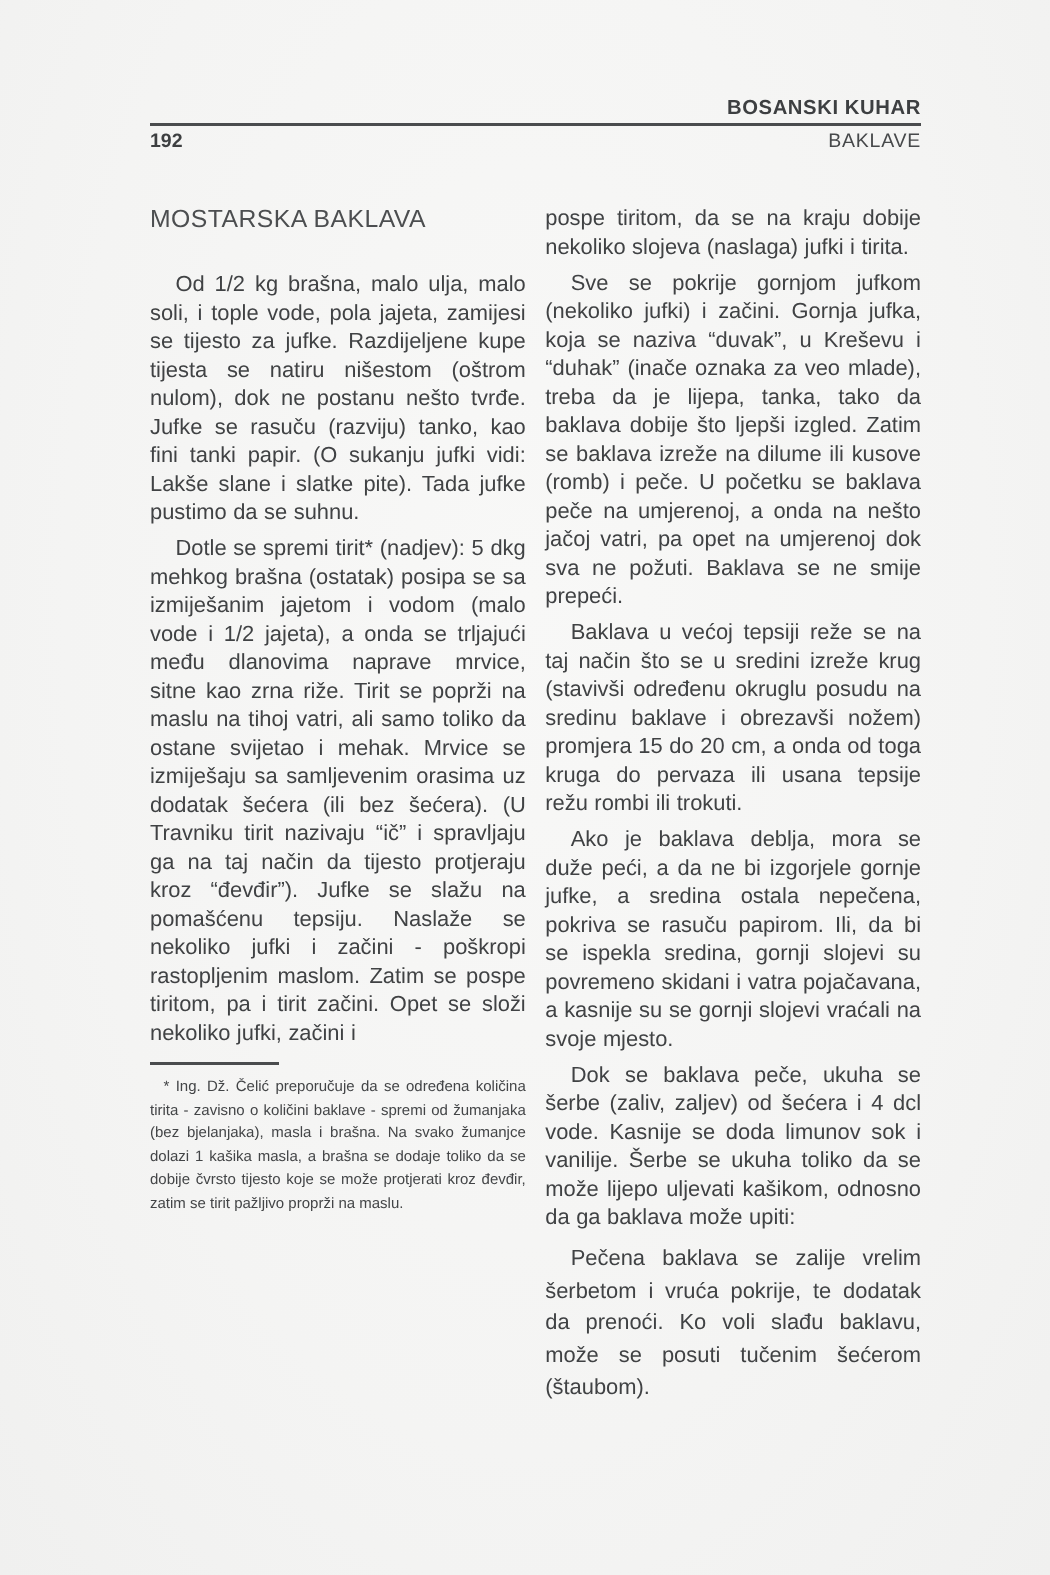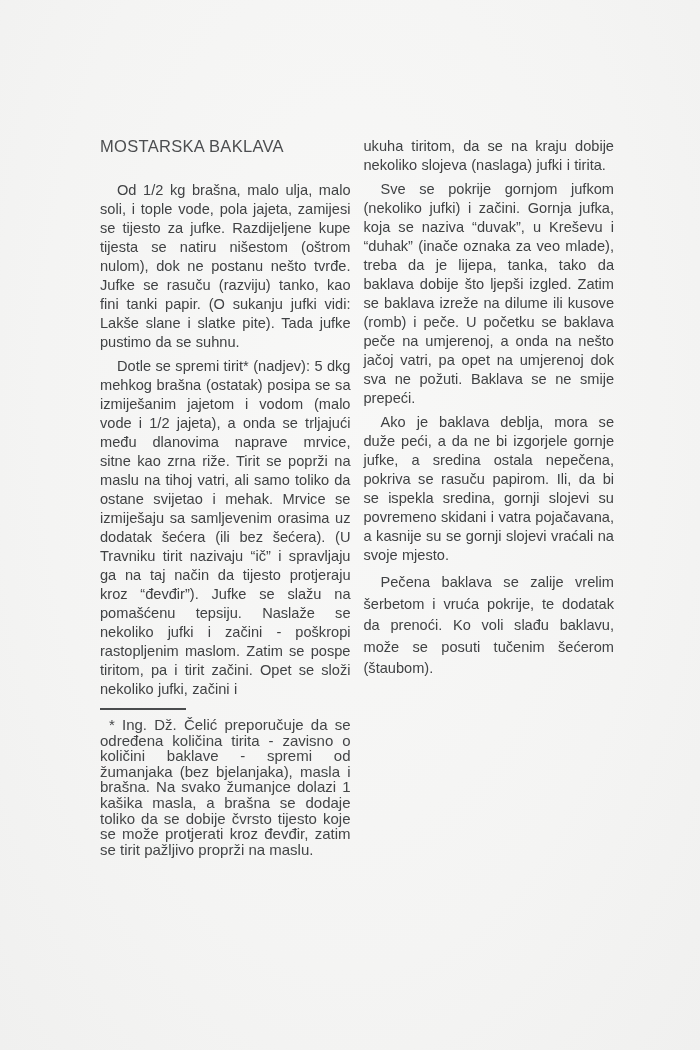--- a/index.html
+++ b/index.html
@@ -71,48 +71,57 @@
   p.body.cont { text-indent: 0; margin-top: 2px; }
   p.body.loose { line-height: 21.5px; margin-top: 7px; }
 
   .footnote-rule {
     width: 86px;
     height: 0;
     border-top: 2px solid #4a4c4e;
     margin: 9px 0 7px 0;
   }
   p.footnote {
-    font-size: 15px;
+    font-size: 10px;
     line-height: 15.6px;
     text-align: justify;
     text-indent: 9px;
     margin: 0;
     color: #434547;
     hyphens: auto;
     -webkit-hyphens: auto;
   }
 </style>
 </head>
 <body>
 
 <div class="page">
 
+  <div class="page-header">
+    <div class="running-head">BOSANSKI KUHAR</div>
+    <div class="header-row">
+      <span class="page-number">192</span>
+      <span class="section-label">BAKLAVE</span>
+    </div>
+  </div>
 
   <div class="columns">
 
     <div class="col">
       <h1 class="recipe-title">MOSTARSKA BAKLAVA</h1>
       <p class="body">Od 1/2 kg brašna, malo ulja, malo soli, i tople vode, pola jajeta, zamijesi se tijesto za jufke. Razdijeljene kupe tijesta se natiru nišestom (oštrom nulom), dok ne postanu nešto tvrđe. Jufke se rasuču (razviju) tanko, kao fini tanki papir. (O sukanju jufki vidi: Lakše slane i slatke pite). Tada jufke pustimo da se suhnu.</p>
       <p class="body">Dotle se spremi tirit* (nadjev): 5 dkg mehkog brašna (ostatak) posipa se sa izmiješanim jajetom i vodom (malo vode i 1/2 jajeta), a onda se trljajući među dlanovima naprave mrvice, sitne kao zrna riže. Tirit se poprži na maslu na tihoj vatri, ali samo toliko da ostane svijetao i mehak. Mrvice se izmiješaju sa samljevenim orasima uz dodatak šećera (ili bez šećera). (U Travniku tirit nazivaju “ič” i spravljaju ga na taj način da tijesto protjeraju kroz “đevđir”). Jufke se slažu na pomašćenu tepsiju. Naslaže se nekoliko jufki i začini - poškropi rastopljenim maslom. Zatim se pospe tiritom, pa i tirit začini. Opet se složi nekoliko jufki, začini i</p>
       <div class="footnote-rule"></div>
       <p class="footnote">* Ing. Dž. Čelić preporučuje da se određena količina tirita - zavisno o količini baklave - spremi od žumanjaka (bez bjelanjaka), masla i brašna. Na svako žumanjce dolazi 1 kašika masla, a brašna se dodaje toliko da se dobije čvrsto tijesto koje se može protjerati kroz đevđir, zatim se tirit pažljivo proprži na maslu.</p>
     </div>
 
     <div class="col">
-      <p class="body cont">ukuha tiritom, da se na kraju dobije nekoliko slojeva (naslaga) jufki i tirita.</p>
+      <p class="body cont">pospe tiritom, da se na kraju dobije nekoliko slojeva (naslaga) jufki i tirita.</p>
       <p class="body">Sve se pokrije gornjom jufkom (nekoliko jufki) i začini. Gornja jufka, koja se naziva “duvak”, u Kreševu i “duhak” (inače oznaka za veo mlade), treba da je lijepa, tanka, tako da baklava dobije što ljepši izgled. Zatim se baklava izreže na dilume ili kusove (romb) i peče. U početku se baklava peče na umjerenoj, a onda na nešto jačoj vatri, pa opet na umjerenoj dok sva ne požuti. Baklava se ne smije prepeći.</p>
+      <p class="body">Baklava u većoj tepsiji reže se na taj način što se u sredini izreže krug (stavivši određenu okruglu posudu na sredinu baklave i obrezavši nožem) promjera 15 do 20 cm, a onda od toga kruga do pervaza ili usana tepsije režu rombi ili trokuti.</p>
       <p class="body">Ako je baklava deblja, mora se duže peći, a da ne bi izgorjele gornje jufke, a sredina ostala nepečena, pokriva se rasuču papirom. Ili, da bi se ispekla sredina, gornji slojevi su povremeno skidani i vatra pojačavana, a kasnije su se gornji slojevi vraćali na svoje mjesto.</p>
+      <p class="body">Dok se baklava peče, ukuha se šerbe (zaliv, zaljev) od šećera i 4 dcl vode. Kasnije se doda limunov sok i vanilije. Šerbe se ukuha toliko da se može lijepo uljevati kašikom, odnosno da ga baklava može upiti:</p>
       <p class="body loose">Pečena baklava se zalije vrelim šerbetom i vruća pokrije, te dodatak da prenoći. Ko voli slađu baklavu, može se posuti tučenim šećerom (štaubom).</p>
     </div>
 
   </div>
 
 </div>
 
 </body></html>

